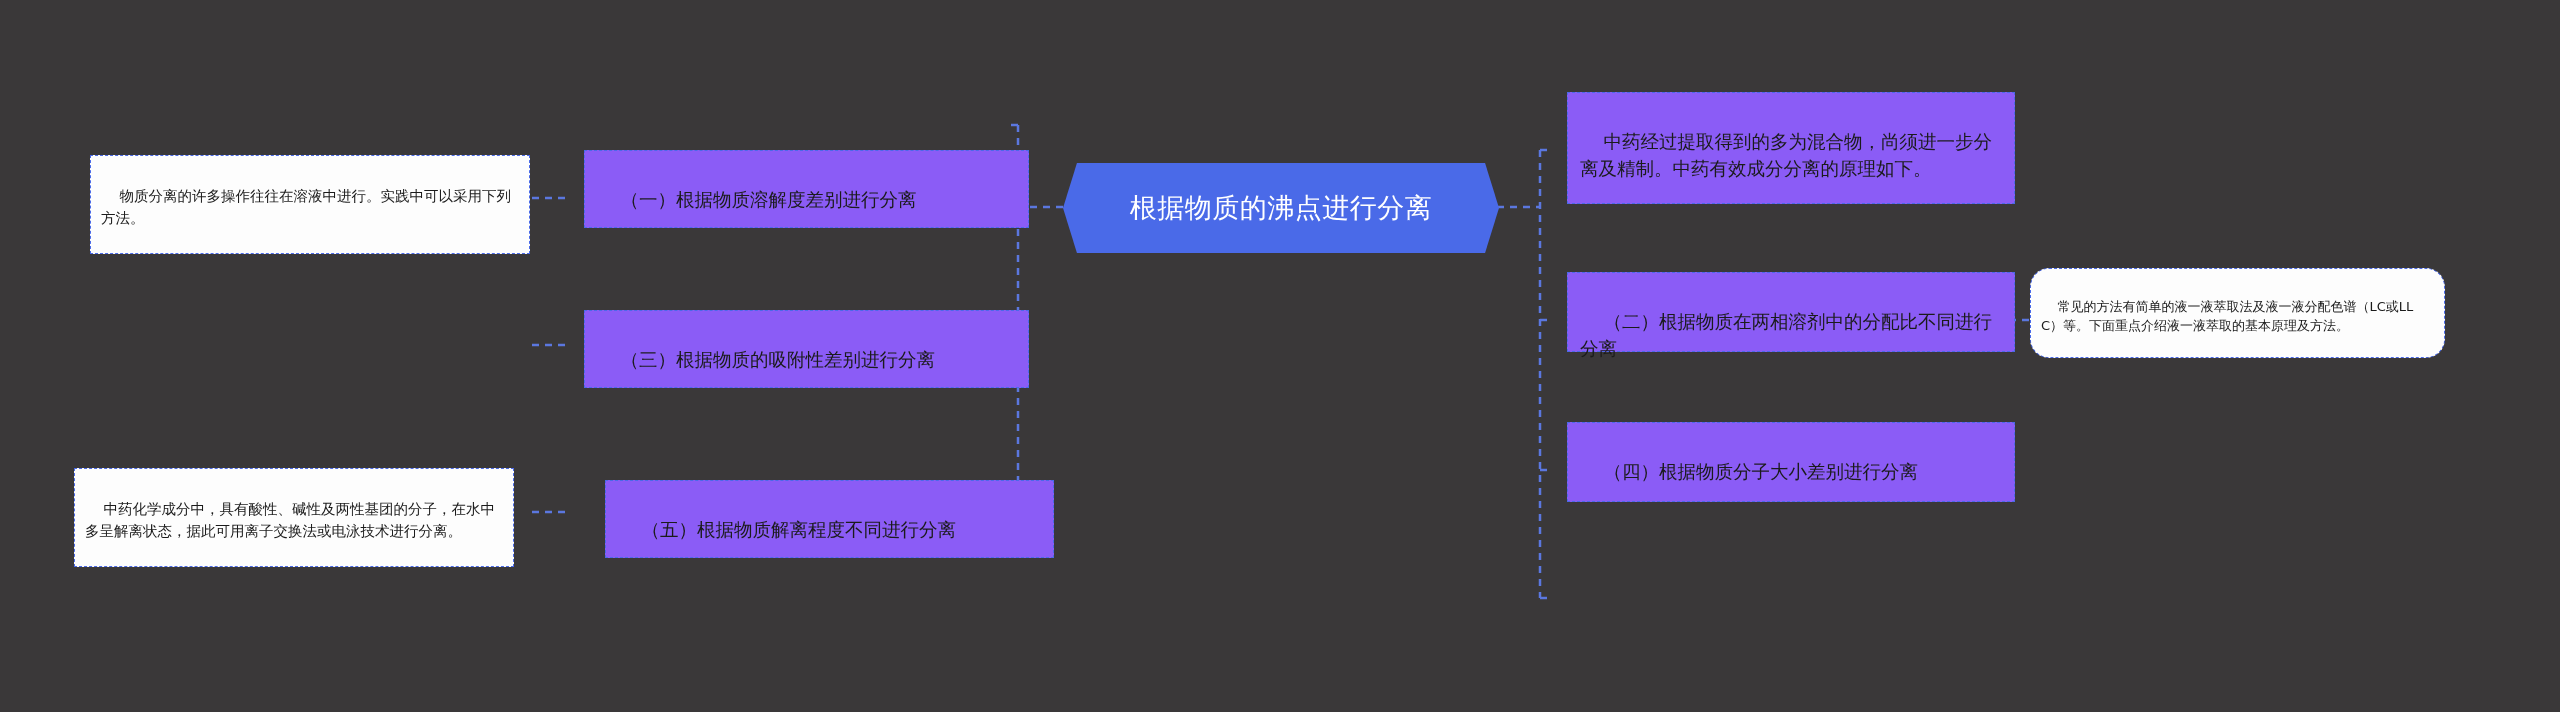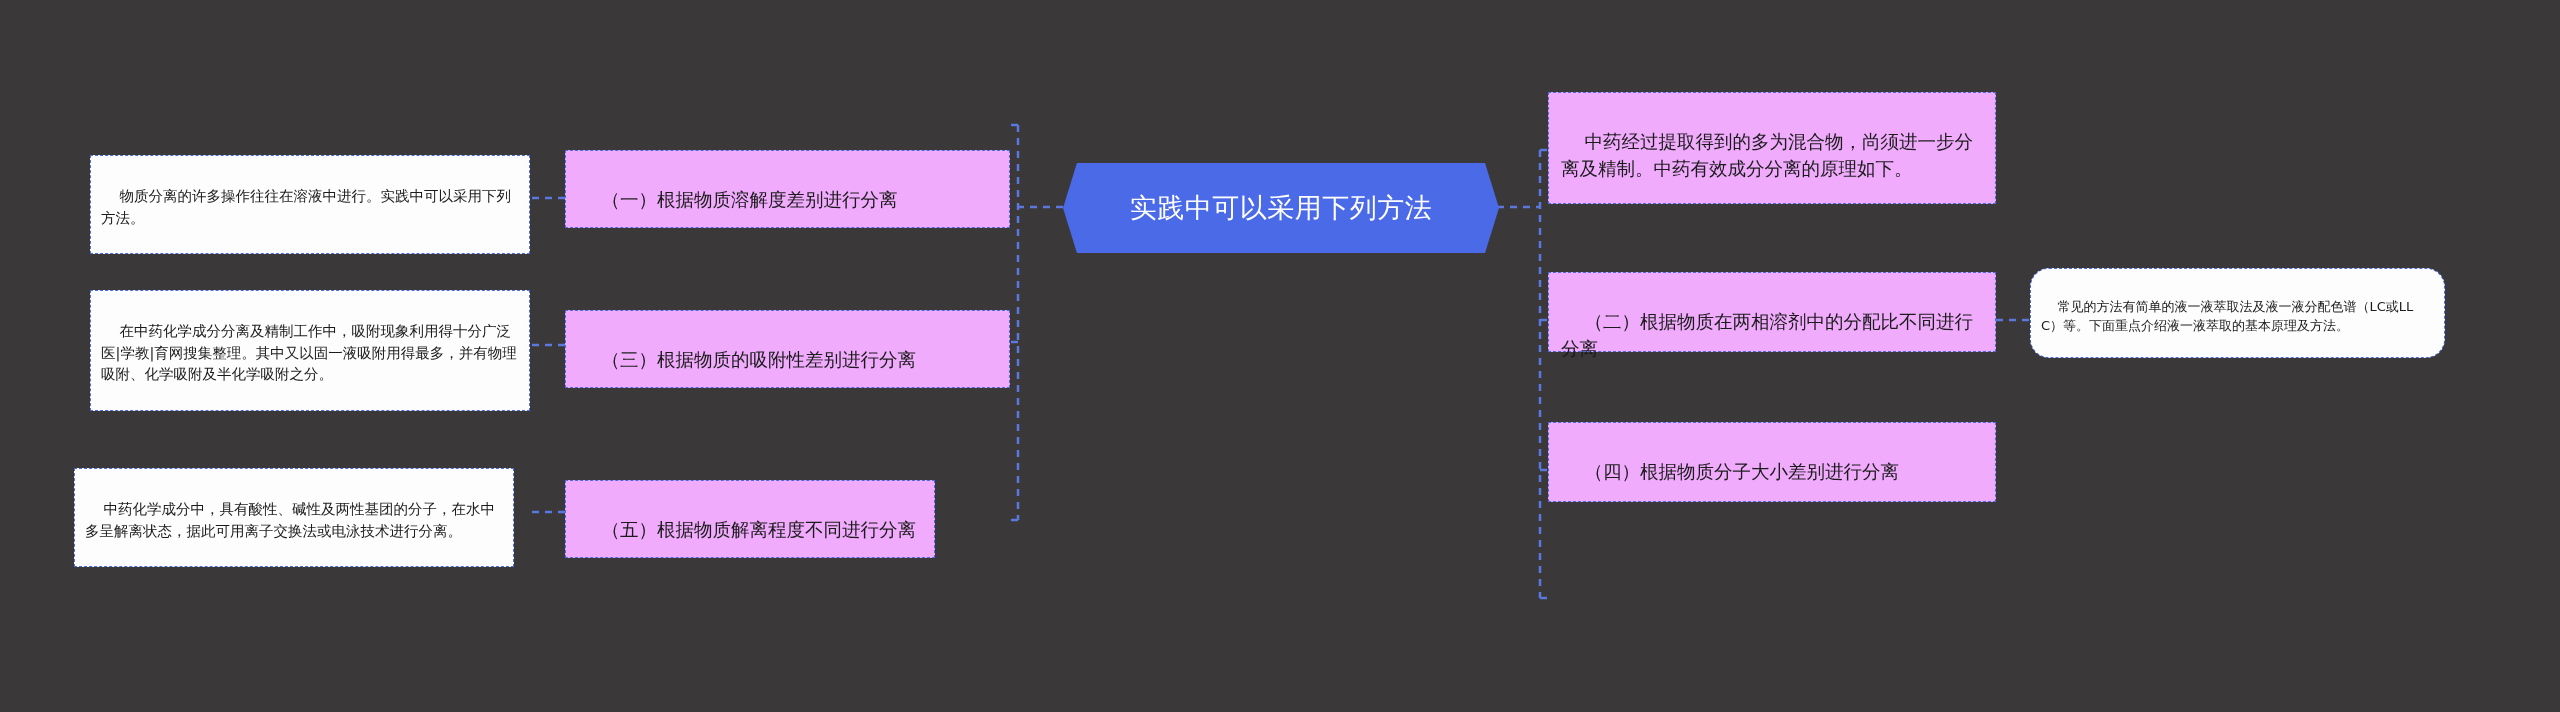--- a/index.html
+++ b/index.html
@@ -48,25 +48,26 @@
     display: flex;
     align-items: center;
     justify-content: center;
     padding: 10px 34px;
     clip-path: polygon(3.2% 0%, 96.8% 0%, 100% 50%, 96.8% 100%, 3.2% 100%, 0% 50%);
     letter-spacing: 0.5px;
   }
 
   
   .topic {
-    background: #f0abfc;
+    background: #8b5cf6;
     color: #1b1b1b;
     border: 1px dashed #4a6ae8;
     font-size: 18.5px;
     padding: 9px 12px 26px 12px;
+    margin-left: 19px;
   }
 
   
   .leaf {
     background: #fdfdfd;
     color: #1b1b1b;
     border: 1px dashed #4a6ae8;
     font-size: 14.5px;
     padding: 8px 10px 2px 10px;
     line-height: 1.5;
@@ -97,44 +98,41 @@
       <path d="M 1540 150 L 1548 150"></path>
       <path d="M 1540 320 L 1548 320"></path>
       <path d="M 1540 470 L 1548 470"></path>
       <path d="M 1540 598 L 1548 598"></path>
 
       <path d="M 1996 320 L 2030 320"></path>
     </g>
   </svg>
 
   <div class="node root" style="left:1063px; top:163px; width:436px; height:90px;">
-    <span>实践中可以采用下列方法</span>
+    <span>根据物质的沸点进行分离</span>
   </div>
 
   <div class="node leaf" style="left:90px; top:155px; width:440px;">
     <span>物质分离的许多操作往往在溶液中进行。实践中可以采用下列方法。</span>
   </div>
 
-  <div class="node leaf" style="left:90px; top:290px; width:440px;">
-    <span>在中药化学成分分离及精制工作中，吸附现象利用得十分广泛医|学教|育网搜集整理。其中又以固一液吸附用得最多，并有物理吸附、化学吸附及半化学吸附之分。</span>
-  </div>
 
   <div class="node leaf" style="left:74px; top:468px; width:440px;">
     <span>中药化学成分中，具有酸性、碱性及两性基团的分子，在水中多呈解离状态，据此可用离子交换法或电泳技术进行分离。</span>
   </div>
 
   <div class="node topic" style="left:565px; top:150px; width:445px; height:78px;">
     <span>（一）根据物质溶解度差别进行分离</span>
   </div>
 
   <div class="node topic" style="left:565px; top:310px; width:445px; height:78px;">
     <span>（三）根据物质的吸附性差别进行分离</span>
   </div>
 
-  <div class="node topic" style="left:565px; top:480px; width:370px; height:78px;">
+  <div class="node topic" style="left:586px; top:480px; width:449px; height:78px;">
     <span>（五）根据物质解离程度不同进行分离</span>
   </div>
 
   <div class="node topic" style="left:1548px; top:92px; width:448px; height:112px;">
     <span>中药经过提取得到的多为混合物，尚须进一步分离及精制。中药有效成分分离的原理如下。</span>
   </div>
 
   <div class="node topic" style="left:1548px; top:272px; width:448px; height:80px;">
     <span>（二）根据物质在两相溶剂中的分配比不同进行分离</span>
   </div>

